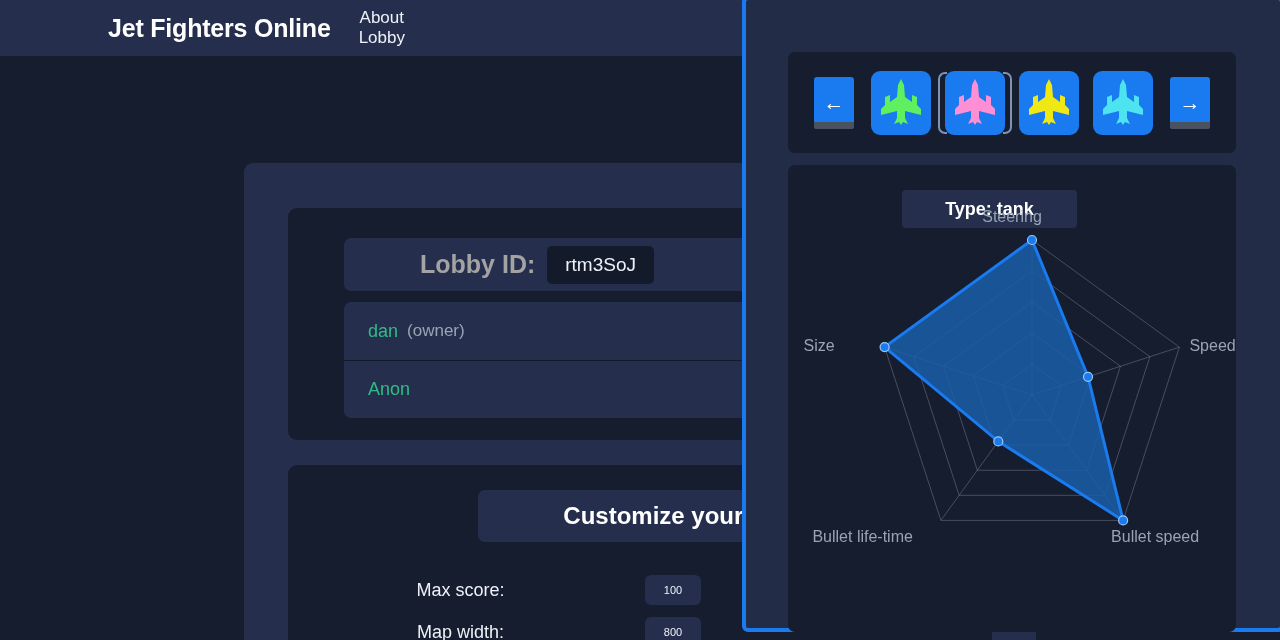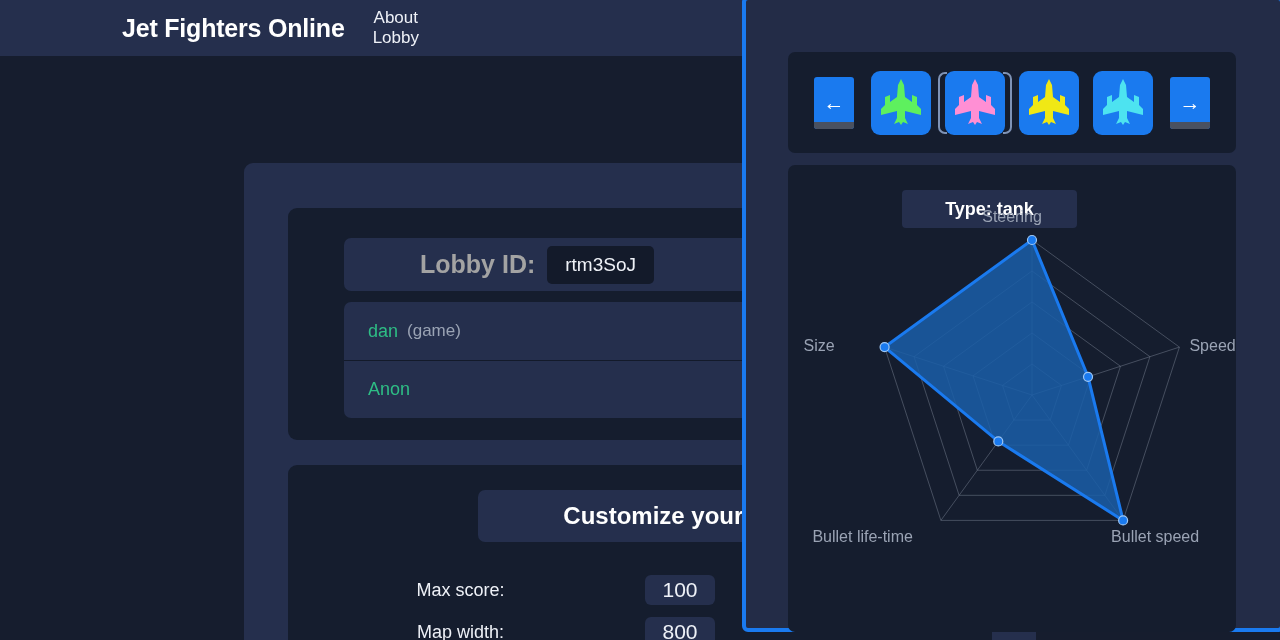--- a/index.html
+++ b/index.html
@@ -8,21 +8,21 @@
     overflow: hidden;
     background: #161d2e;
     font-family: "Liberation Sans", sans-serif;
   }
   #root { position: relative; width: 1280px; height: 640px; }
 
   
   #navbar {
     position: absolute; left: 0; top: 0; width: 1280px; height: 56px;
     background: #252f4d;
-    display: flex; align-items: center; padding-left: 14px;
+    display: flex; align-items: center;
   }
   #brand {
     margin-left: 108px;
     font-size: 25px; font-weight: bold; color: #ffffff;
     letter-spacing: -0.2px;
     white-space: nowrap;
   }
   .navlink {
     margin-left: 28px;
     font-size: 17px; color: #eef1f7;
@@ -117,24 +117,24 @@
   .setting-row {
     position: absolute; left: 0; width: 704px;
     display: flex; align-items: center;
   }
   .setting-label {
     width: 345px; text-align: center;
     font-size: 18px; color: #eef1f7; white-space: nowrap;
   }
   .setting-input {
     margin-left: 12px;
-    width: 70px; height: 30px;
+    width: 56px; height: 30px;
     background: #252f4d;
     border: none; border-radius: 6px;
-    color: #eef1f7; font-size: 21px; text-align: center;
+    color: #eef1f7; font-size: 11px; text-align: center;
     font-family: "Liberation Sans", sans-serif;
   }
 
   
   #overlay {
     position: absolute; left: 742px; top: -4px;
     width: 542px; height: 636px;
     background: #232c47;
     border: 4px solid #1a7aef;
     border-radius: 6px;
@@ -222,21 +222,21 @@
 
       <div id="lobby-card">
         <div id="lobbyid-row">
           <span id="lobbyid-label">Lobby ID:</span>
           <span id="lobbyid-value">rtm3SoJ</span>
         </div>
         <div id="players">
             <div class="player-row">
               <div class="pr-left">
                 <span class="pr-name">dan</span>
-                <span class="pr-owner">(game)</span>
+                <span class="pr-owner">(owner)</span>
               </div>
               <div class="pr-score">0</div>
               <div class="pr-ready ready-yes" style="background: rgb(34, 177, 131);">ready</div>
             </div>
             <div class="player-row">
               <div class="pr-left">
                 <span class="pr-name">Anon</span>
               </div>
               <div class="pr-score">0</div>
               <div class="pr-ready ready-no" style="background: rgb(224, 27, 66);">ready</div>

